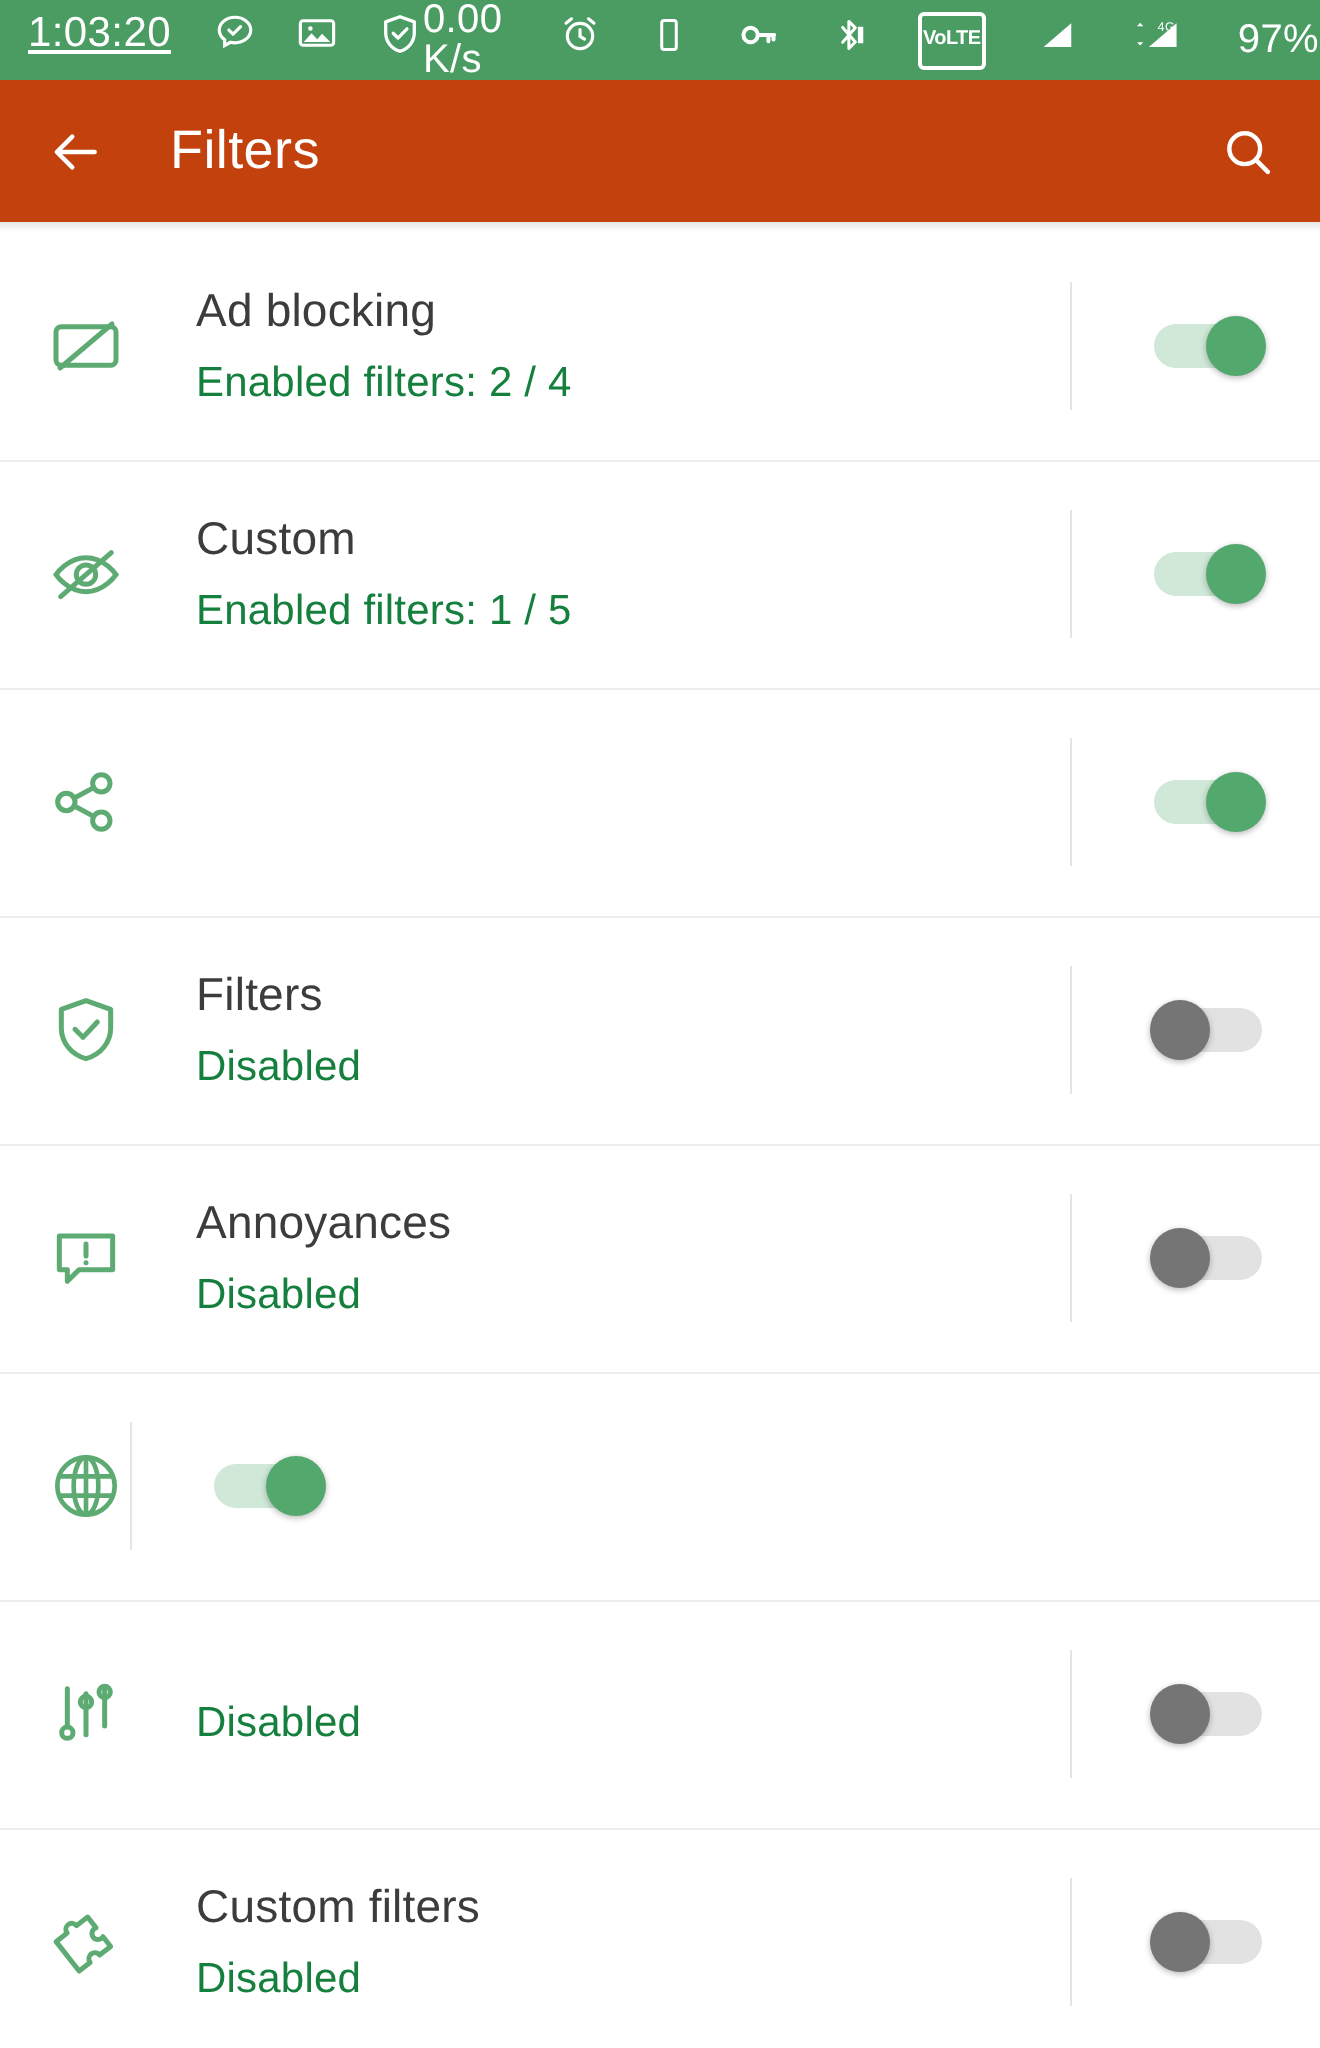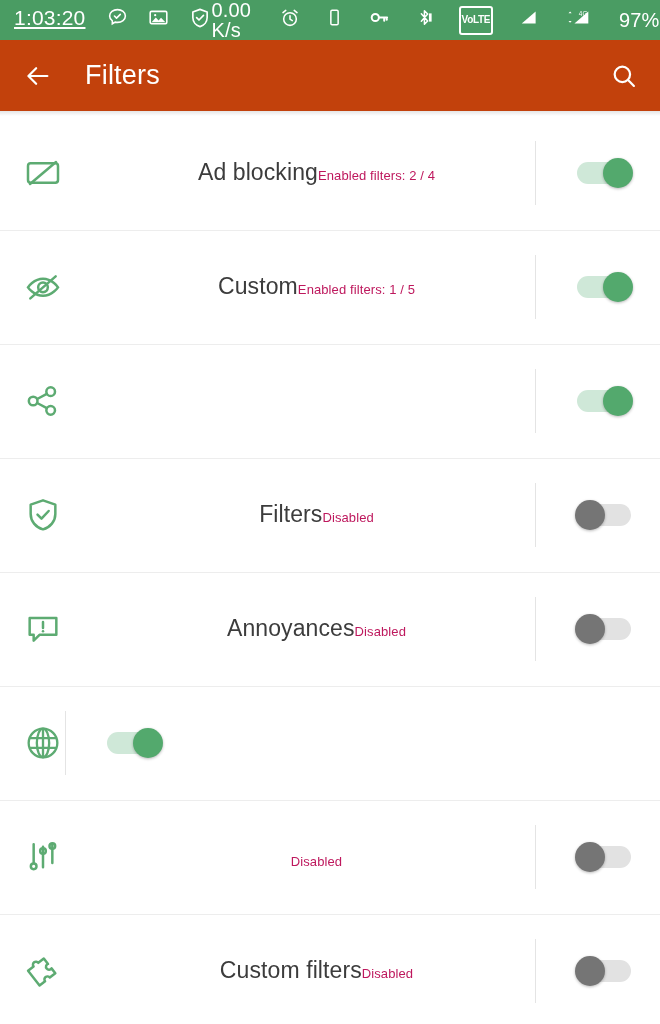--- a/index.html
+++ b/index.html
@@ -137,34 +137,34 @@
     min-width: 44px;
     height: 44px;
     display: flex;
     align-items: center;
     justify-content: center;
     color: #5dab72;
   }
   .row-text {
     margin-left: 33px;
     display: flex;
-    flex-direction: row;
+    flex-direction: column;
     justify-content: center;
     flex: 1 1 auto;
     min-width: 0;
   }
   .row-title {
     font-size: 23px;
     color: #3c3c3c;
     line-height: 1.2;
     letter-spacing: 0.1px;
   }
   .row-sub {
-    font-size: 13px;
-    color: #be185d;
+    font-size: 21px;
+    color: #15803d;
     margin-top: 9px;
     line-height: 1.2;
     letter-spacing: 0.1px;
   }
   .row-right {
     display: flex;
     align-items: center;
     height: 100%;
     padding-right: 27px;
   }

